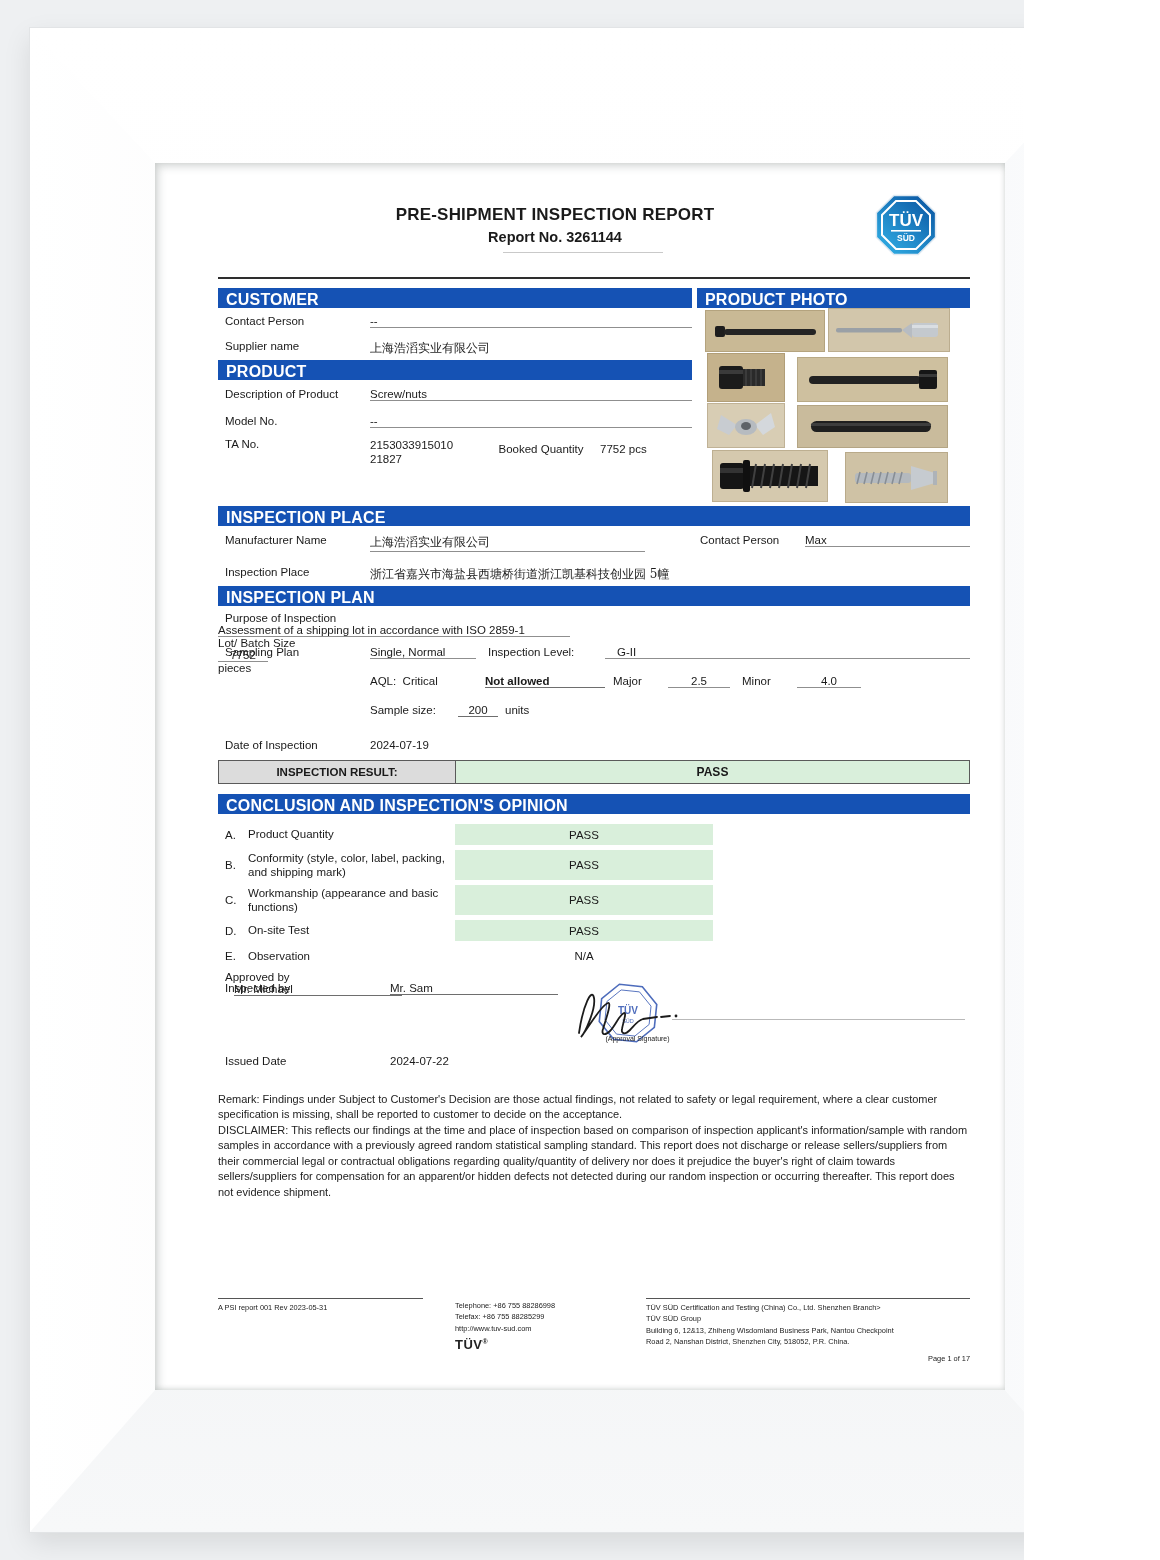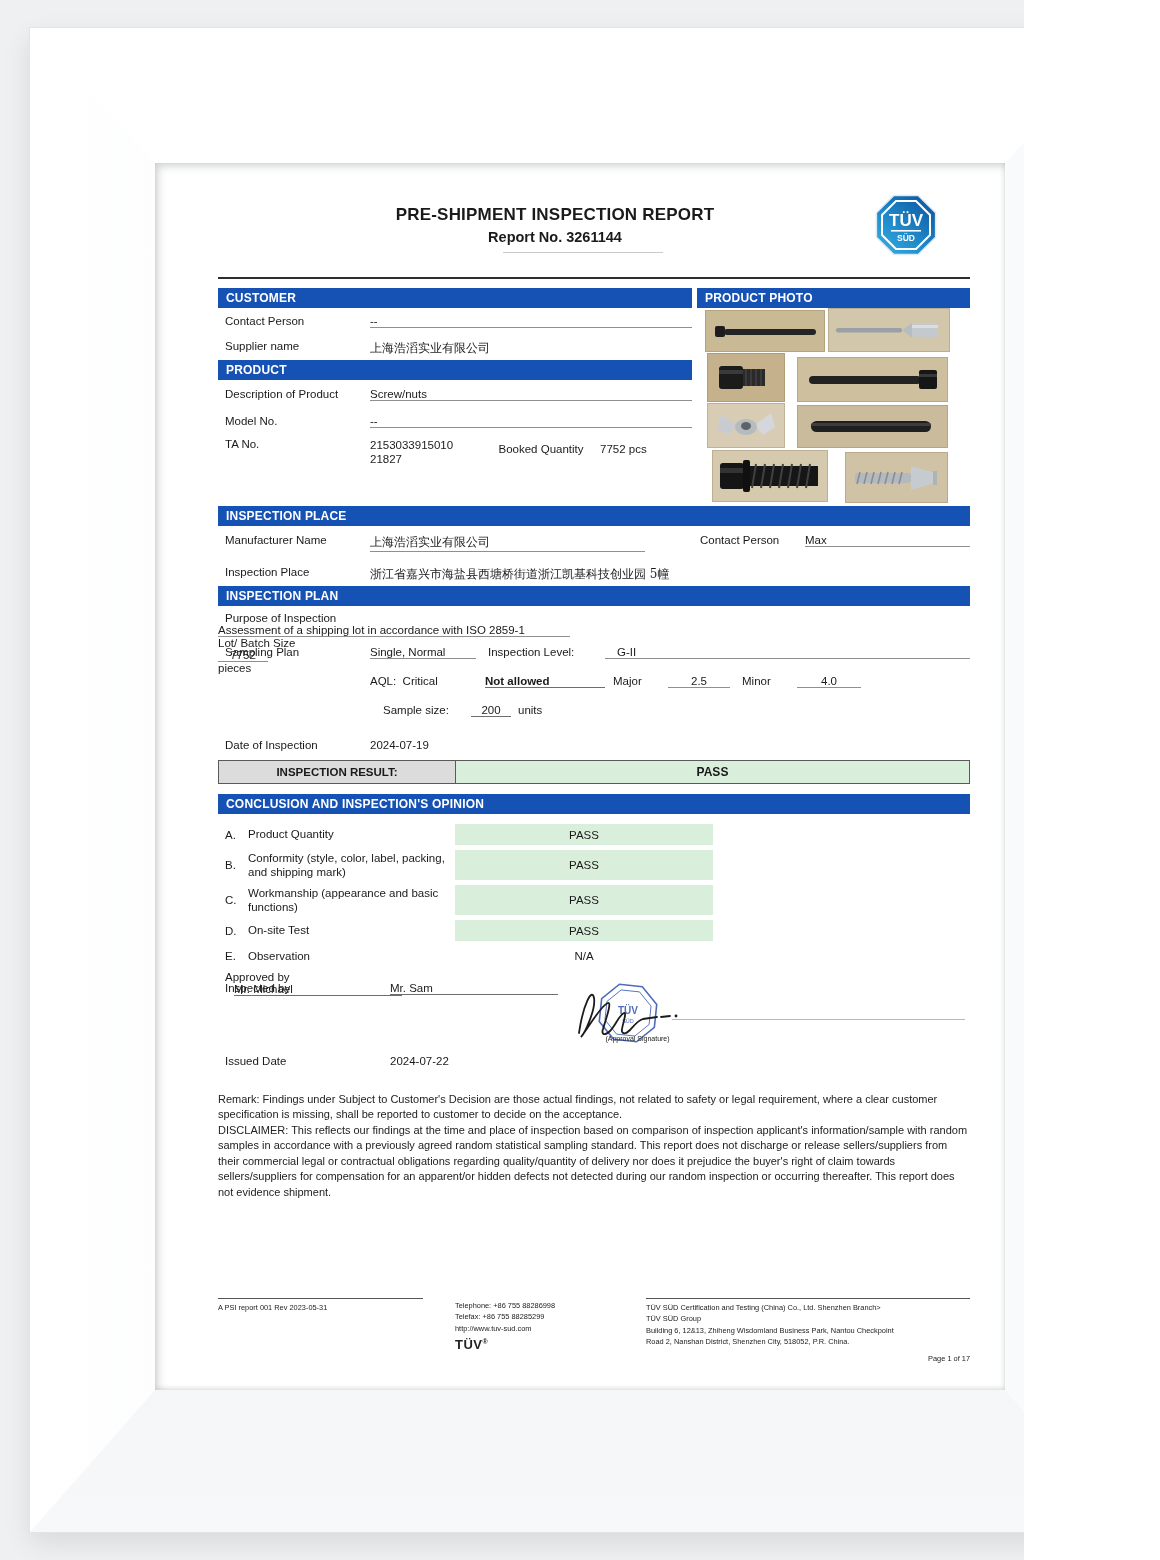--- a/index.html
+++ b/index.html
@@ -19,21 +19,21 @@
              background:linear-gradient(to right,#ffffff 0%,#f6f7f8 60%,#e6e8ea 100%);}
   .side-right{clip-path:polygon(1100px 0,1100px 1504px,975px 1362px,975px 135px);
               background:linear-gradient(to left,#fbfcfd 0%,#f2f3f5 55%,#e3e5e7 100%);}
   .side-bottom{clip-path:polygon(0 1504px,125px 1362px,975px 1362px,1100px 1504px);
                background:linear-gradient(to top,#f7f8f9 0%,#eceef0 55%,#dfe1e3 100%);}
   .opening{position:absolute;left:125px;top:135px;width:850px;height:1227px;background:#fff;
            box-shadow:inset 3px 3px 9px rgba(40,55,50,.22), inset -1px -2px 4px rgba(40,55,50,.10);}
   .page{position:relative;width:850px;height:1227px;font-size:11.5px;}
   
   .abs{position:absolute;}
-  .bar{background:var(--blue);color:#fff;font-weight:bold;font-size:12px;height:20px;
+  .bar{background:var(--blue);color:#fff;font-weight:bold;font-size:16px;height:20px;
        padding:3px 0 0 8px;letter-spacing:.2px;}
   .row{display:flex;align-items:flex-start;}
   .lbl{flex:none;}
   .u{border-bottom:1px solid #8f8f8f;}
   .ud{border-bottom:1px solid #6e6e6e;}
   .blur{filter:blur(2.3px);color:#444;}
   .cjk{font-family:"DejaVu Serif",serif;font-size:12px;}
   .ctr{text-align:center;}
   .small{font-size:11px;line-height:1.4;color:#222;}
   .tiny{font-size:7.4px;line-height:1.55;color:#222;}
@@ -249,21 +249,21 @@
             <div style="width:8px;"></div>
             <div class="lbl" style="width:55px;">Major</div>
             <div class="u ctr" style="width:62px;">2.5</div>
             <div style="width:12px;"></div>
             <div class="lbl" style="width:55px;">Minor</div>
             <div class="u ctr" style="width:64px;">4.0</div>
           </div>
 
           <div class="row" style="height:27px;">
             <div style="width:152px;"></div>
-            <div class="lbl" style="width:88px;margin-left:13px;">Sample size:</div>
+            <div class="lbl" style="width:88px;">Sample size:</div>
             <div class="ud ctr" style="width:40px;">200</div>
             <div style="width:7px;"></div>
             <div>units</div>
           </div>
 
           <div class="row" style="height:30px;padding-top:8px;">
             <div class="lbl" style="width:152px;padding-left:7px;">Date of Inspection</div>
             <div>2024-07-19</div>
           </div>
         </div>

